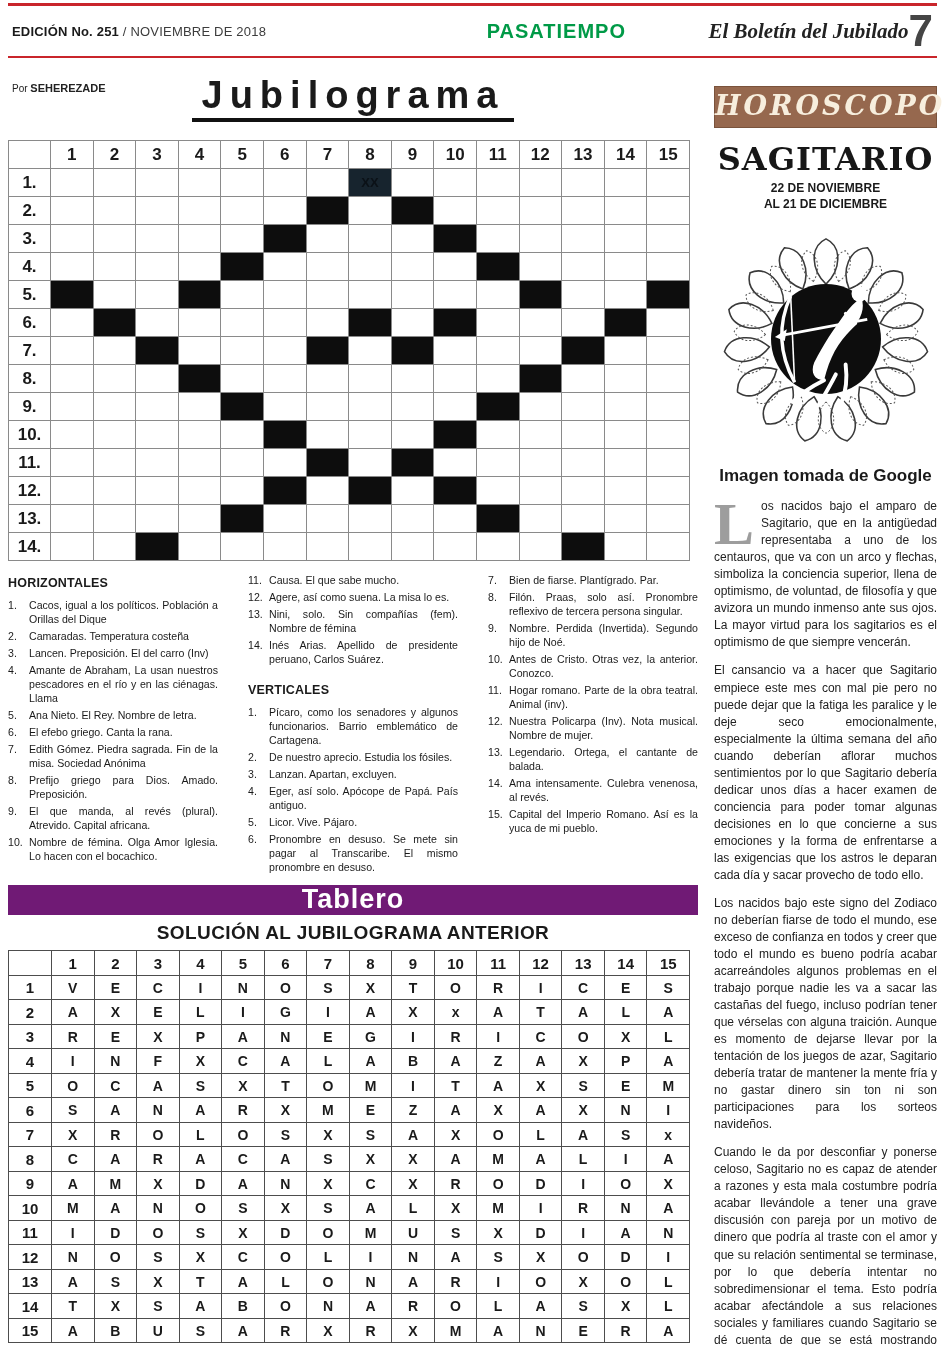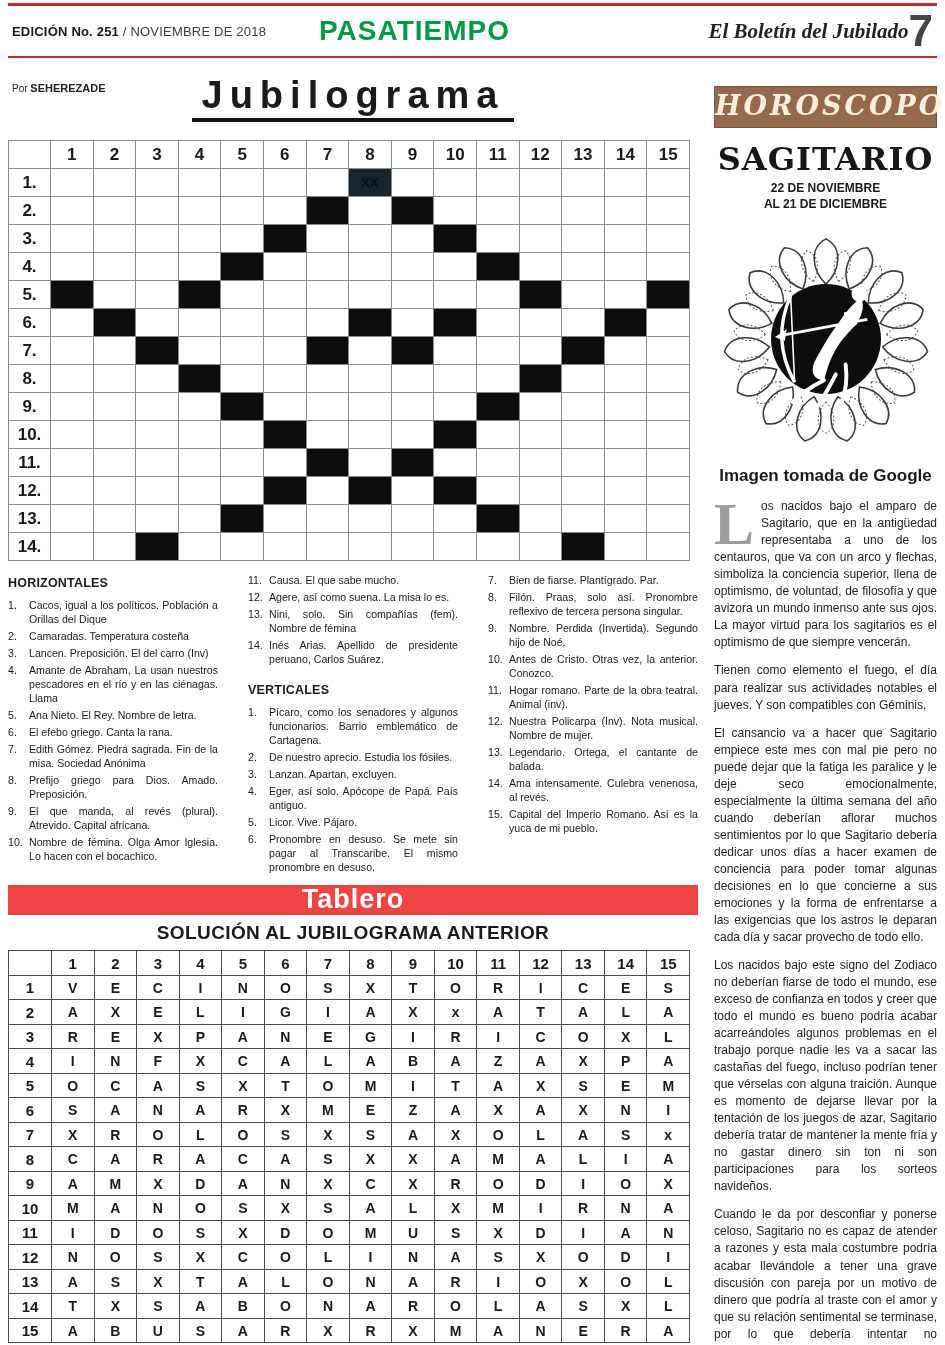--- a/index.html
+++ b/index.html
@@ -9,21 +9,21 @@
     font-family:"Liberation Sans", sans-serif; color:#1a1a1a;
   }
   
   .masthead {
     margin:3px 8px 0 8px; border-top:3px solid #c9252b; border-bottom:2px solid #c9252b;
     height:50px; display:flex; align-items:center; padding:0 4px;
   }
   .mast-left { flex:1; font-size:13px; letter-spacing:.2px; }
   .mast-left .b { font-weight:bold; }
   .mast-left .r { color:#3c3c3c; }
-  .mast-center { flex:1; text-align:left; font-weight:bold; font-size:28px; letter-spacing:1px; color:#009a47; }
+  .mast-center { flex:1; text-align:right; font-weight:bold; font-size:20px; letter-spacing:1px; color:#009a47; }
   .mast-right { flex:1; display:flex; align-items:center; justify-content:flex-end; }
   .pub-name { font-family:"Liberation Serif", serif; font-weight:bold; font-style:italic; font-size:21px; color:#222; }
   .page-num { font-family:"Liberation Sans", sans-serif; font-weight:bold; font-size:44px; color:#454545; line-height:1; }
   
   .content { display:flex; margin:0 8px; }
   .main { width:690px; flex:none; }
   .sidebar { width:223px; flex:none; margin-left:16px; }
   
   .byline-row { position:relative; margin-top:18px; height:52px; }
   .byline { position:absolute; left:4px; top:6px; font-size:10px; color:#222; }
@@ -44,21 +44,21 @@
   
   .clues { display:flex; gap:30px; margin-top:13px; }
   .clue-col { flex:1; min-width:0; }
   .clue-head { font-weight:bold; font-size:12.5px; margin:2px 0 9px 0; letter-spacing:.2px; }
   .clue-head.vh { margin-top:16px; }
   .clue { display:flex; font-size:10.6px; line-height:1.32; margin-bottom:3px; }
   .cn { width:21px; flex:none; }
   .ct { flex:1; text-align:justify; }
   
   .tablero-banner {
-    margin-top:8px; background:#ef4444; color:#fff; text-align:center;
+    margin-top:8px; background:#701a75; color:#fff; text-align:center;
     font-weight:bold; font-size:27px; height:30px; line-height:29px; letter-spacing:1px;
   }
   .solucion-title { text-align:center; font-weight:bold; font-size:19px; margin:7px 0 6px 0; letter-spacing:.4px; }
   
   table.sol { border-collapse:collapse; table-layout:fixed; width:682px; }
   table.sol th, table.sol td { border:1.5px solid #4d4d4d; padding:0; }
   table.sol col.lab { width:43px; }
   .sc { height:23.5px; font-size:15px; font-weight:bold; text-align:center; }
   .sr { font-size:15px; font-weight:bold; text-align:center; }
   .sl { height:23.5px; font-size:14px; font-weight:bold; text-align:center; }
@@ -876,21 +876,20 @@
           <line x1="-44" y1="-6" x2="42" y2="-22" stroke="#ffffff" stroke-width="3"></line>
           <path d="M-52,-4 L-40,-12 L-42,0 Z" fill="#ffffff"></path>
           <path d="M30,-18 L14,-4 M30,-18 L20,-28" stroke="#ffffff" stroke-width="3.5" stroke-linecap="round"></path>
         </g>
       </svg>
 
       <div class="img-caption">Imagen tomada de Google</div>
 
       <div class="horo-text" id="horoscope-paragraphs">
           <p><span class="dropcap">L</span>os nacidos bajo el amparo de Sagitario, que en la antigüedad representaba a uno de los centauros, que va con un arco y flechas, simboliza la conciencia superior, llena de optimismo, de voluntad, de filosofía y que avizora un mundo inmenso ante sus ojos. La mayor virtud para los sagitarios es el optimismo de que siempre vencerán.</p>
-          <p>Tienen como elemento el fuego, el día para realizar sus actividades notables el jueves. Y son compatibles con Géminis,</p>
           <p>El cansancio va a hacer que Sagitario empiece este mes con mal pie pero no puede dejar que la fatiga les paralice y le deje seco emocionalmente, especialmente la última semana del año cuando deberían aflorar muchos sentimientos por lo que Sagitario debería dedicar unos días a hacer examen de conciencia para poder tomar algunas decisiones en lo que concierne a sus emociones y la forma de enfrentarse a las exigencias que los astros le deparan cada día y sacar provecho de todo ello.</p>
           <p>Los nacidos bajo este signo del Zodiaco no deberían fiarse de todo el mundo, ese exceso de confianza en todos y creer que todo el mundo es bueno podría acabar acarreándoles algunos problemas en el trabajo porque nadie les va a sacar las castañas del fuego, incluso podrían tener que vérselas con alguna traición. Aunque es momento de dejarse llevar por la tentación de los juegos de azar, Sagitario debería tratar de mantener la mente fría y no gastar dinero sin ton ni son participaciones para los sorteos navideños.</p>
           <p>Cuando le da por desconfiar y ponerse celoso, Sagitario no es capaz de atender a razones y esta mala costumbre podría acabar llevándole a tener una grave discusión con pareja por un motivo de dinero que podría al traste con el amor y que su relación sentimental se terminase, por lo que debería intentar no sobredimensionar el tema. Esto podría acabar afectándole a sus relaciones sociales y familiares cuando Sagitario se dé cuenta de que se está mostrando arisco con todos y pagando el plato con los más pequeños de la casa.</p>
         </div>
 
     </div>
   </div>
 </div>
 
 </body></html>

